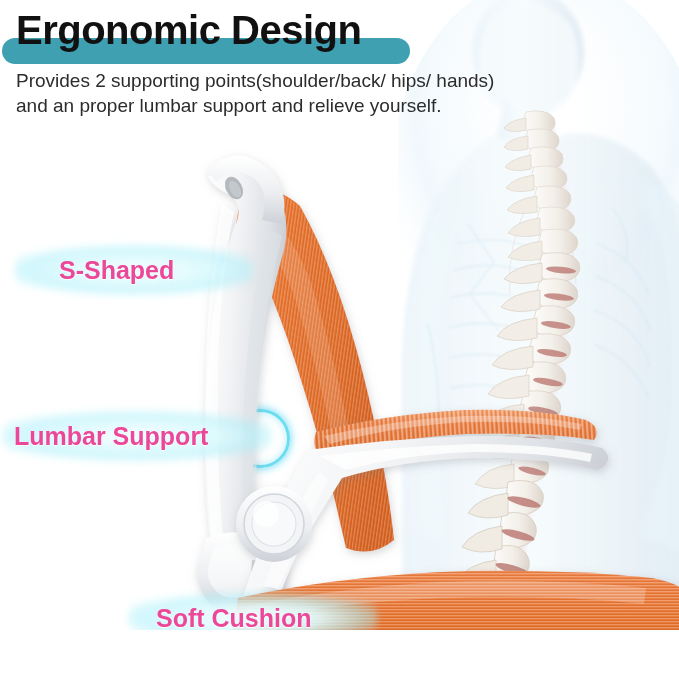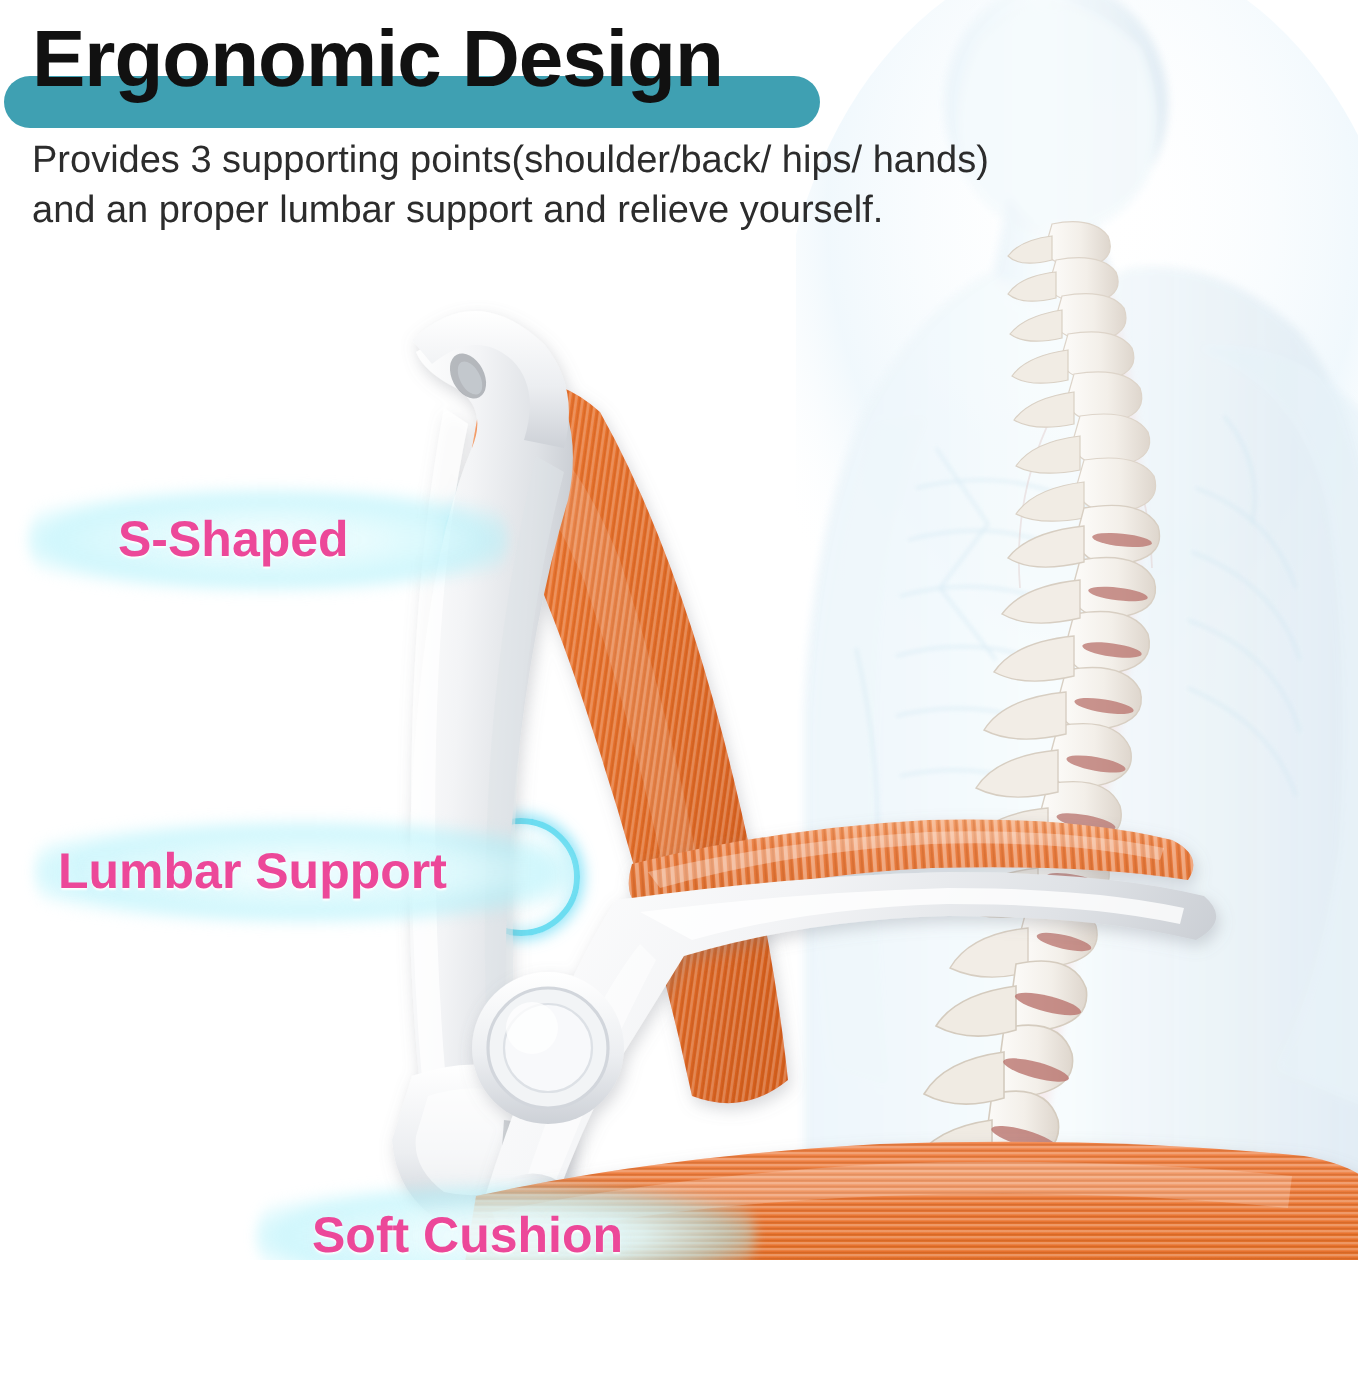--- a/index.html
+++ b/index.html
@@ -119,21 +119,21 @@
     box-shadow:
       0 0 7px 2px rgba(110,220,245,0.75),
       inset 0 0 7px 1px rgba(130,228,248,0.5);
   }
 
   #co-s       { left: 14px;  top: 242px; width: 240px; }
   #co-s .callout-glow     { width: 240px; }
   #co-s .callout-label    { margin-left: 45px; }
   #ring-s     { left: 221px; top: 243px; width: 50px; height: 50px; }
 
-  #co-lumbar  { left: 17px;   top: 408px; width: 270px; text-align: center; }
+  #co-lumbar  { left: 2px;   top: 408px; width: 270px; text-align: center; }
   #co-lumbar .callout-glow  { width: 270px; }
   #co-lumbar .callout-label { margin-left: 12px; }
   #ring-lumbar{ left: 231px; top: 409px; width: 53px; height: 53px; }
 
   #co-cushion { left: 128px; top: 590px; width: 250px; }
   #co-cushion .callout-glow  { width: 250px; }
   #co-cushion .callout-label { margin-left: 28px; }
   #ring-cushion{ left: 335px; top: 590px; width: 56px; height: 56px; }
 </style>
 </head>
@@ -452,21 +452,21 @@
       <path d="M52 552 Q96 554 150 562 L150 576 Q96 568 52 566 Z" fill="url(#frameW2)"></path>
       <path d="M58 556 Q100 558 144 566 L144 570 Q100 562 58 560 Z" fill="#ffffff" opacity="0.7"></path>
     </g>
   </svg>
 
   <div class="header">
     <div class="title-wrap">
       <div class="title-bar"></div>
       <div class="title-text">Ergonomic Design</div>
     </div>
-    <div class="subtitle">Provides 3 supporting points(shoulder/back/ hips/ hands)
+    <div class="subtitle">Provides 2 supporting points(shoulder/back/ hips/ hands)
 and an proper lumbar support and relieve yourself.</div>
   </div>
 
   <div class="callout" id="co-s">
     <div class="callout-glow"></div>
     <span class="callout-label">S-Shaped</span>
   </div>
   <div class="callout-ring" id="ring-s"></div>
 
   <div class="callout" id="co-lumbar">

